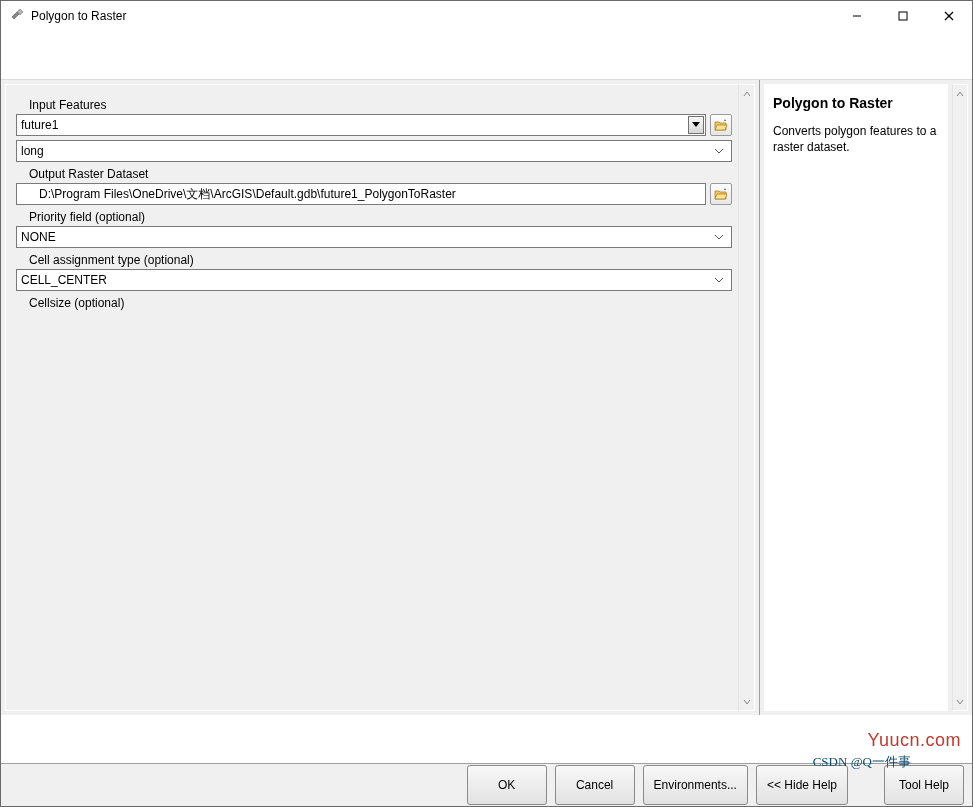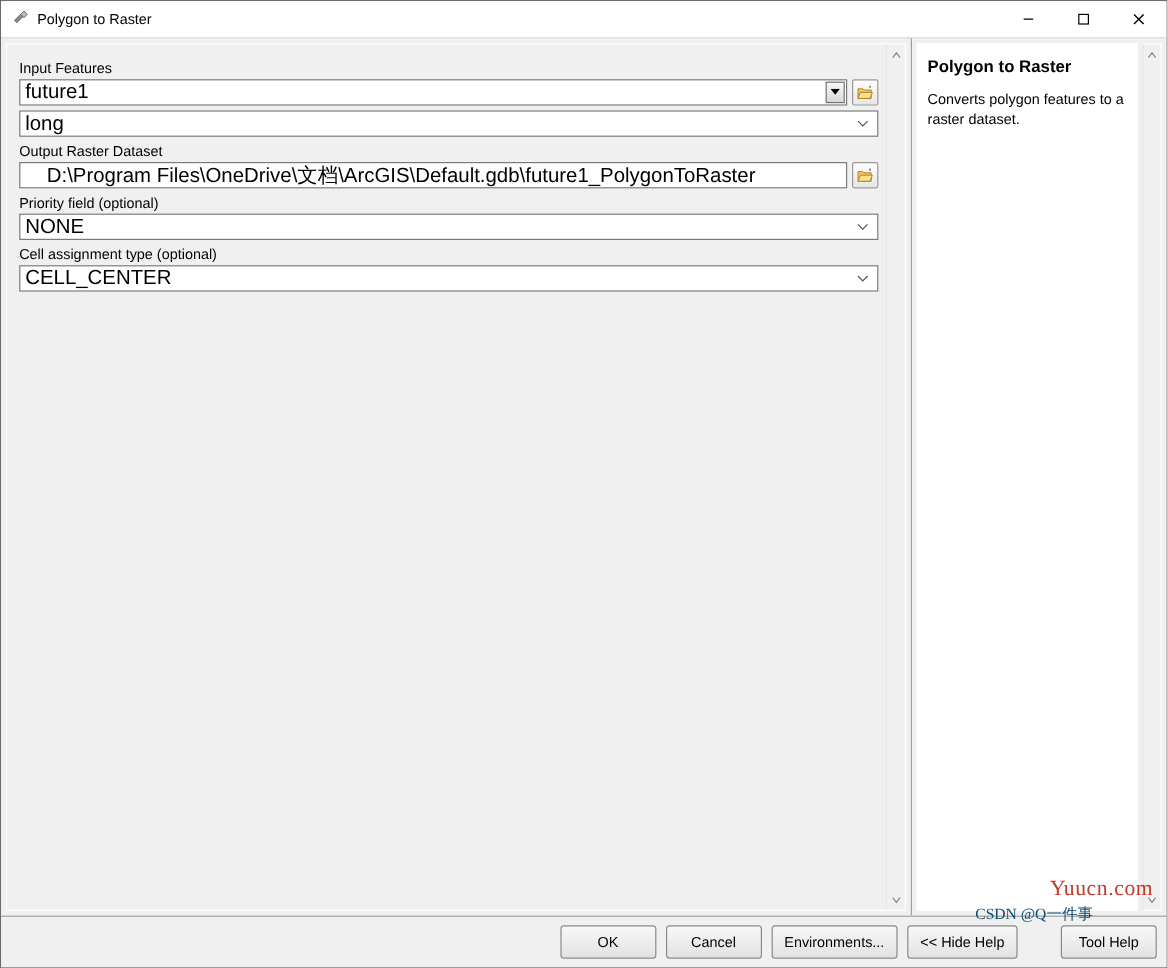--- a/index.html
+++ b/index.html
@@ -14,20 +14,21 @@
     overflow: hidden;
     position: relative;
   }
   .window {
     width: 973px;
     height: 807px;
     border: 1px solid #6a6a6a;
     display: flex;
     flex-direction: column;
     background: #fff;
+    gap: 48px;
   }
   .titlebar {
     height: 30px;
     display: flex;
     align-items: center;
     background: #fff;
   }
   .titlebar .icon {
     width: 16px; height: 16px;
     margin: 0 6px 0 8px;
@@ -60,27 +61,27 @@
     flex: 1;
     background: #f0f0f0;
     padding: 12px 6px 12px 10px;
     overflow: hidden;
     border: 1px solid #fff;
     border-right: none;
     margin: 4px 0 4px 4px;
     position: relative;
   }
   .field-block { margin-bottom: 4px; }
-  .field-label { font-size: 12px; padding: 1px 0 2px 0; }
+  .field-label { font-size: 12px; padding: 1px 0 2px 0; margin-left: 13px; }
   .field-row { display: flex; align-items: stretch; gap: 4px; }
   .text-input, .combo, .select-box {
     border: 1px solid #7a7a7a;
     background: #fff;
     font-family: "Microsoft Sans Serif","Microsoft YaHei", sans-serif;
-    font-size: 17px;
+    font-size: 12px;
     padding: 2px 4px;
     height: 22px;
   }
   .combo {
     flex: 1;
     display: flex;
     align-items: center;
     position: relative;
   }
   .combo span { flex: 1; white-space: nowrap; overflow: hidden; }
@@ -143,33 +144,33 @@
     background: #f0f0f0;
     border-top: 1px solid #a0a0a0;
     display: flex;
     align-items: center;
     justify-content: flex-end;
     padding: 0 8px;
     gap: 8px;
   }
   .dlg-btn {
     min-width: 80px;
-    height: 28px;
+    height: 40px;
     border: 1px solid #8a8a8a;
     background: linear-gradient(#f8f8f8,#e2e2e2);
     border-radius: 3px;
     font-size: 12px;
     display: flex; align-items: center; justify-content: center;
     padding: 0 10px;
     white-space: nowrap;
   }
   .gap-wide { width: 20px; }
   .watermark1 {
     position: absolute; right: 12px; bottom: 56px;
-    color: #c0392b; font-family: Liberation Serif, serif;
+    color: #c0392b; font-family: Liberation Sans, sans-serif;
     font-size: 18px; letter-spacing: 0.5px;
   }
   .watermark2 {
     position: absolute; right: 62px; bottom: 36px;
     color: #0c4a6e; font-size: 13px; font-family: Liberation Serif, serif;
   }
   svg { display:block; }
 </style>
 </head>
 <body>
@@ -279,20 +280,21 @@
               <div class="chev">
                 <svg width="10" height="6">
                     <polyline points="1,1 5,5 9,1" fill="none" stroke="#555" stroke-width="1"></polyline>
                   </svg>
               </div>
             </div>
           </div>
         </div>
 
         <div class="field-block">
+          <div class="field-label">Cellsize (optional)</div>
         </div>
 
       </div>
       <div class="scrollbar-v">
         <div class="sb-btn">
           <svg width="8" height="6">
               <polyline points="1,5 4,1 7,5" fill="none" stroke="#888" stroke-width="1"></polyline>
             </svg>
         </div>
         <div class="sb-btn">

